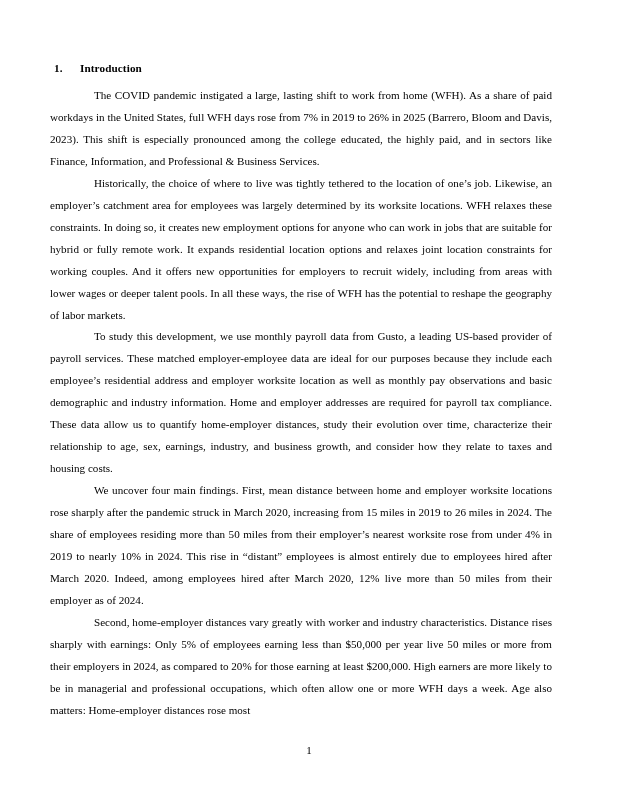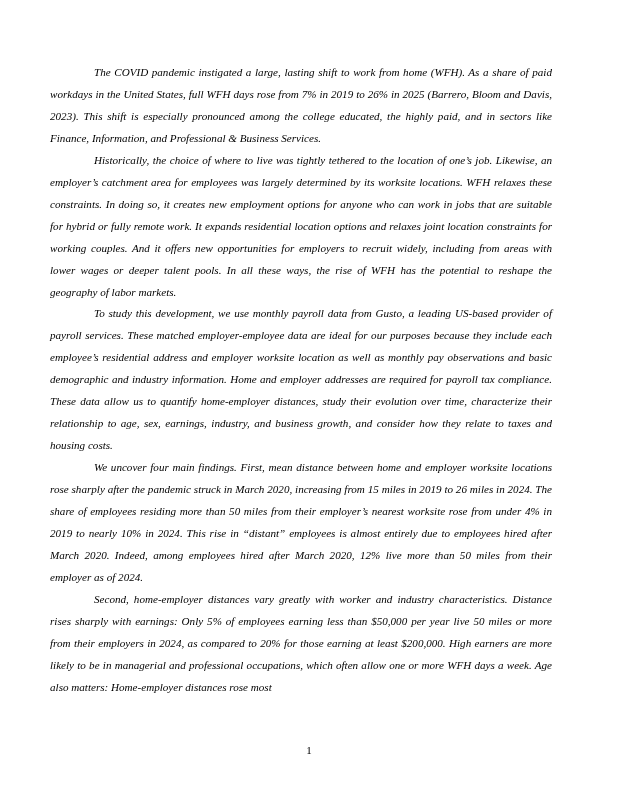--- a/index.html
+++ b/index.html
@@ -33,36 +33,38 @@
     width: 26px;
   }
   .body-text p {
     margin: 0 0 0 0;
     font-size: 11.1px;
     line-height: 1.98;
     text-align: justify;
     text-justify: inter-word;
     text-indent: 44px;
     hyphens: none;
-    font-style: italic;
   }
   .page-number {
     position: absolute;
     bottom: 44px;
     left: 0;
     width: 618px;
     text-align: center;
     font-size: 11px;
   }
 </style>
 </head>
 <body>
 
 <div class="page">
 
+  <h2 class="section-heading">
+    <span class="num">1.</span><span>Introduction</span>
+  </h2>
 
   <div class="body-text">
     <p>The COVID pandemic instigated a large, lasting shift to work from home (WFH). As a share of paid workdays in the United States, full WFH days rose from 7% in 2019 to 26% in 2025 (Barrero, Bloom and Davis, 2023). This shift is especially pronounced among the college educated, the highly paid, and in sectors like Finance, Information, and Professional &amp; Business Services.</p>
     <p>Historically, the choice of where to live was tightly tethered to the location of one’s job. Likewise, an employer’s catchment area for employees was largely determined by its worksite locations. WFH relaxes these constraints. In doing so, it creates new employment options for anyone who can work in jobs that are suitable for hybrid or fully remote work. It expands residential location options and relaxes joint location constraints for working couples. And it offers new opportunities for employers to recruit widely, including from areas with lower wages or deeper talent pools. In all these ways, the rise of WFH has the potential to reshape the geography of labor markets.</p>
     <p>To study this development, we use monthly payroll data from Gusto, a leading US-based provider of payroll services. These matched employer-employee data are ideal for our purposes because they include each employee’s residential address and employer worksite location as well as monthly pay observations and basic demographic and industry information. Home and employer addresses are required for payroll tax compliance. These data allow us to quantify home-employer distances, study their evolution over time, characterize their relationship to age, sex, earnings, industry, and business growth, and consider how they relate to taxes and housing costs.</p>
     <p>We uncover four main findings. First, mean distance between home and employer worksite locations rose sharply after the pandemic struck in March 2020, increasing from 15 miles in 2019 to 26 miles in 2024. The share of employees residing more than 50 miles from their employer’s nearest worksite rose from under 4% in 2019 to nearly 10% in 2024. This rise in “distant” employees is almost entirely due to employees hired after March 2020. Indeed, among employees hired after March 2020, 12% live more than 50 miles from their employer as of 2024.</p>
     <p>Second, home-employer distances vary greatly with worker and industry characteristics. Distance rises sharply with earnings: Only 5% of employees earning less than $50,000 per year live 50 miles or more from their employers in 2024, as compared to 20% for those earning at least $200,000. High earners are more likely to be in managerial and professional occupations, which often allow one or more WFH days a week. Age also matters: Home-employer distances rose most</p>
   </div>
 
   <div class="page-number">1</div>

